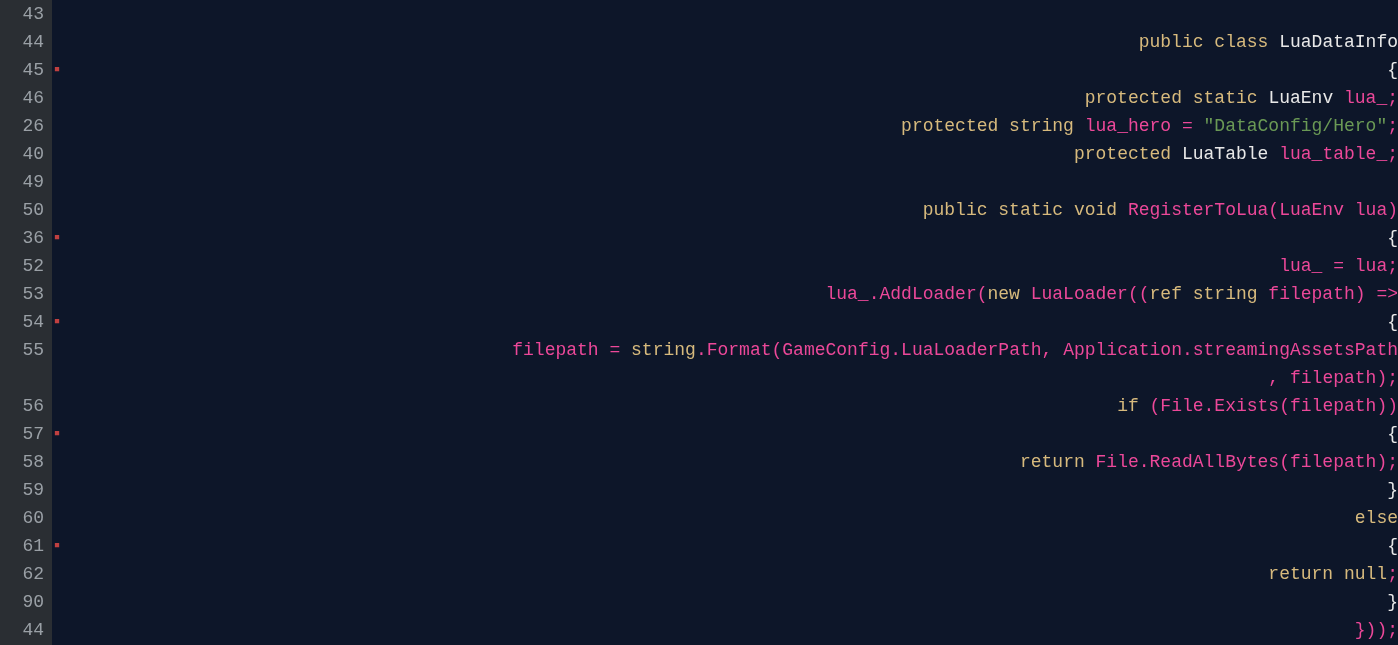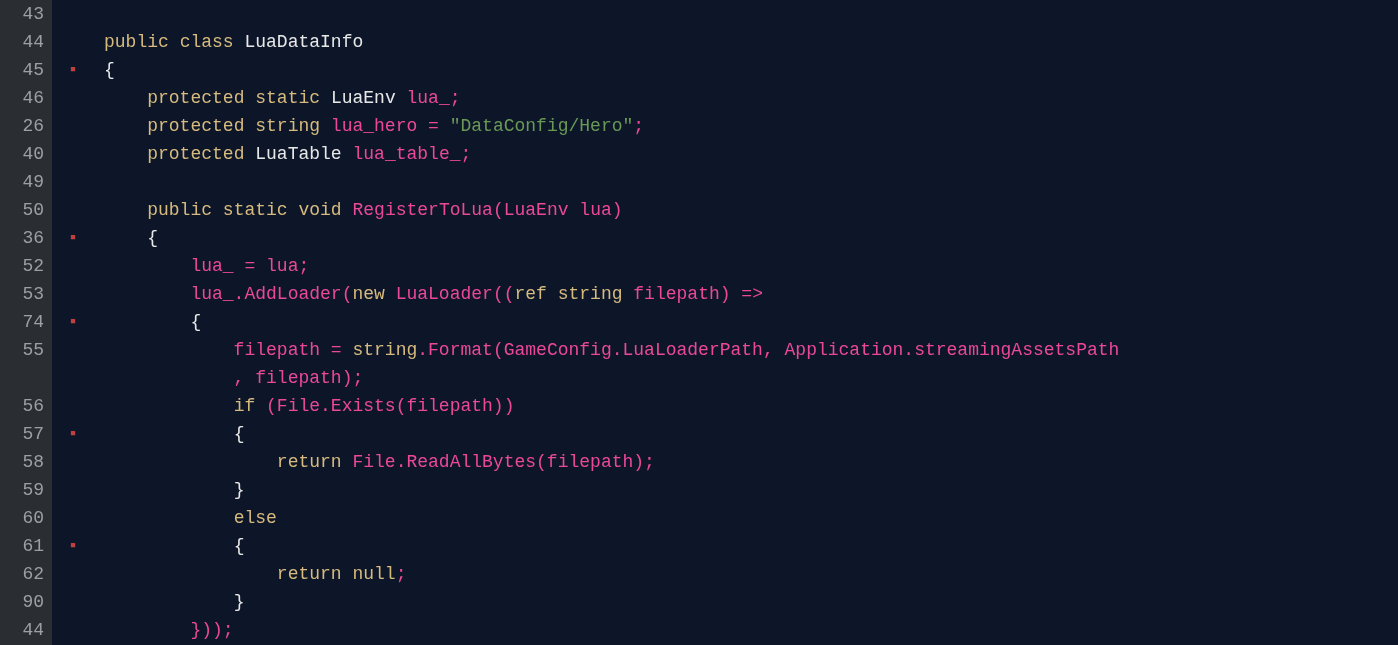--- a/index.html
+++ b/index.html
@@ -6,21 +6,21 @@
   body {
     background: #0d1629;
     font-family: Consolas, 'Courier New', monospace;
     font-size: 18px;
     line-height: 28px;
     color: #e8e8e8;
     width: 1398px;
     height: 645px;
     overflow: hidden;
   }
-  .editor { display: flex; height: 100%; gap: 16px; }
+  .editor { display: flex; height: 100%; }
   .gutter {
     background: #2a2e33;
     color: #9aa0a6;
     text-align: right;
     padding: 0 8px 0 4px;
     user-select: none;
     width: 52px;
     flex-shrink: 0;
   }
   .gutter div { height: 28px; }
@@ -36,20 +36,21 @@
     width: 10px;
     height: 10px;
     font-size: 10px;
     color: #c04040;
     line-height: 10px;
   }
   .code {
     padding-left: 4px;
     white-space: pre;
     flex: 1;
+    text-align: right;
   }
   .code .line { height: 28px; }
   .kw   { color: #d7ba7d; }   
   .typ  { color: #e8e8e8; }
   .str  { color: #6a9955; }   
   .punc { color: #e8e8e8; }
   .plain{ color: #ec4899; }
 </style>
 </head>
 <body>
@@ -60,21 +61,21 @@
       <div>44</div>
       <div>45</div>
       <div>46</div>
       <div>26</div>
       <div>40</div>
       <div>49</div>
       <div>50</div>
       <div>36</div>
       <div>52</div>
       <div>53</div>
-      <div>74</div>
+      <div>54</div>
       <div>55</div>
       <div></div>
       <div>56</div>
       <div>57</div>
       <div>58</div>
       <div>59</div>
       <div>60</div>
       <div>61</div>
       <div>62</div>
       <div>90</div>

